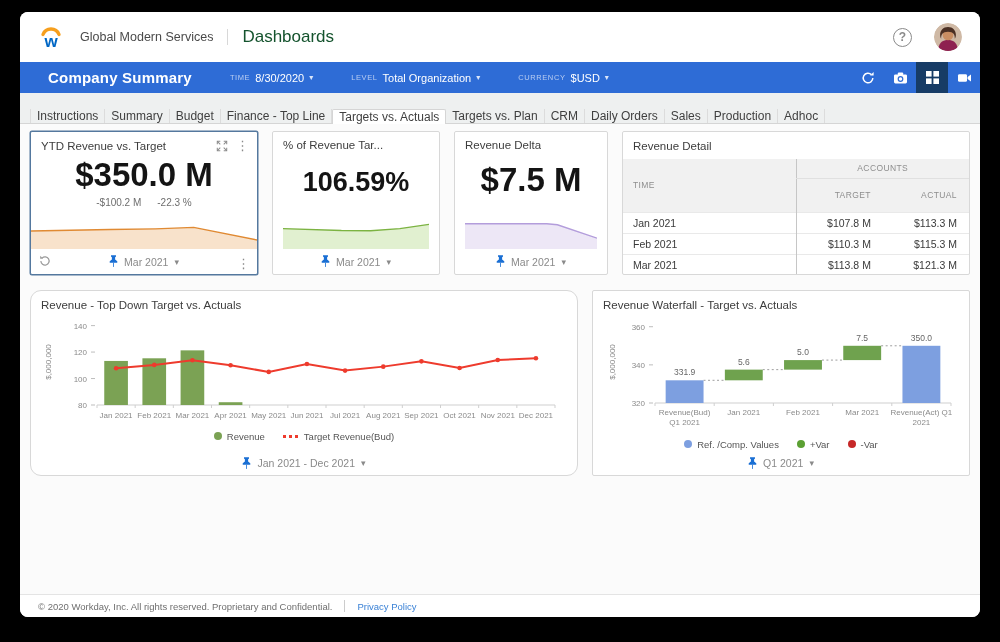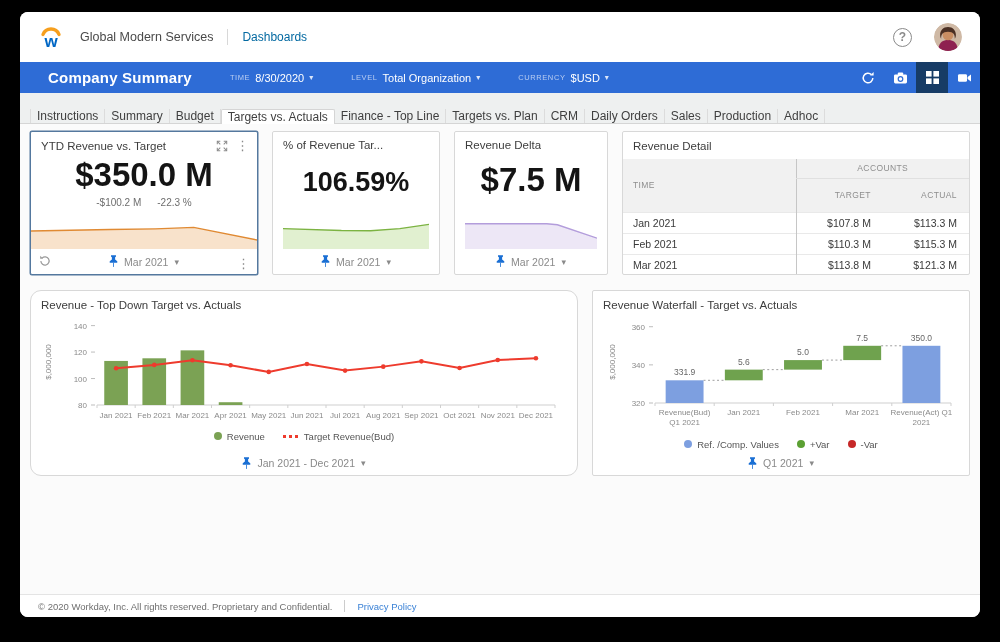--- a/index.html
+++ b/index.html
@@ -4,21 +4,21 @@
 <style>
   * { box-sizing: border-box; margin: 0; padding: 0; }
   html,body { width:1000px; height:642px; }
   body { background:#000; font-family:"Liberation Sans", sans-serif; position:relative; overflow:hidden; }
   .window { position:absolute; left:20px; top:12px; width:960px; height:605px; background:#fff; border-radius:8px; overflow:hidden; display:flex; flex-direction:column; }
 
   
   .topbar { height:50px; display:flex; align-items:center; padding:0 18px 0 16px; background:#fff; flex:0 0 auto; }
   .org-name { font-size:12.5px; color:#4a4a4a; margin-left:14px; }
   .top-divider { width:1px; height:16px; background:#d8d8d8; margin:0 14px; }
-  .nav-link { font-size:12px; color:#0369a1; cursor:pointer; }
+  .nav-link { font-size:17px; color:#14532d; cursor:pointer; }
   .top-spacer { flex:1; }
   .help-btn { width:19px; height:19px; border:1.5px solid #8a8a8a; border-radius:50%; color:#8a8a8a; font-size:12px; font-weight:bold; display:flex; align-items:center; justify-content:center; cursor:pointer; }
   .avatar { width:28px; height:28px; border-radius:50%; overflow:hidden; margin-left:22px; cursor:pointer; flex:0 0 auto; }
 
   
   .bluebar { height:31px; background:#2e6cd6; display:flex; align-items:stretch; color:#fff; flex:0 0 auto; }
   .bluebar-left { display:flex; align-items:center; padding-left:28px; flex:1; }
   .page-title { font-size:15px; font-weight:700; letter-spacing:.2px; }
   .filter { display:flex; align-items:center; margin-left:38px; cursor:pointer; }
   .filter-label { font-size:7.5px; color:#b9cdf2; letter-spacing:.6px; margin-right:5px; }
@@ -170,22 +170,22 @@
             <path d="M10.6 6 14 3.4v7.2L10.6 8z" fill="#fff"></path>
           </svg>
       </span>
     </div>
   </div>
 
   <div class="tabbar" id="tabbar">
       <div class="tab">Instructions</div>
       <div class="tab">Summary</div>
       <div class="tab">Budget</div>
+      <div class="tab">Finance - Top Line</div>
       <div class="tab active">Targets vs. Actuals</div>
-      <div class="tab">Finance - Top Line</div>
       <div class="tab">Targets vs. Plan</div>
       <div class="tab">CRM</div>
       <div class="tab">Daily Orders</div>
       <div class="tab">Sales</div>
       <div class="tab">Production</div>
       <div class="tab">Adhoc</div>
     </div>
 
   <div class="content">
 

